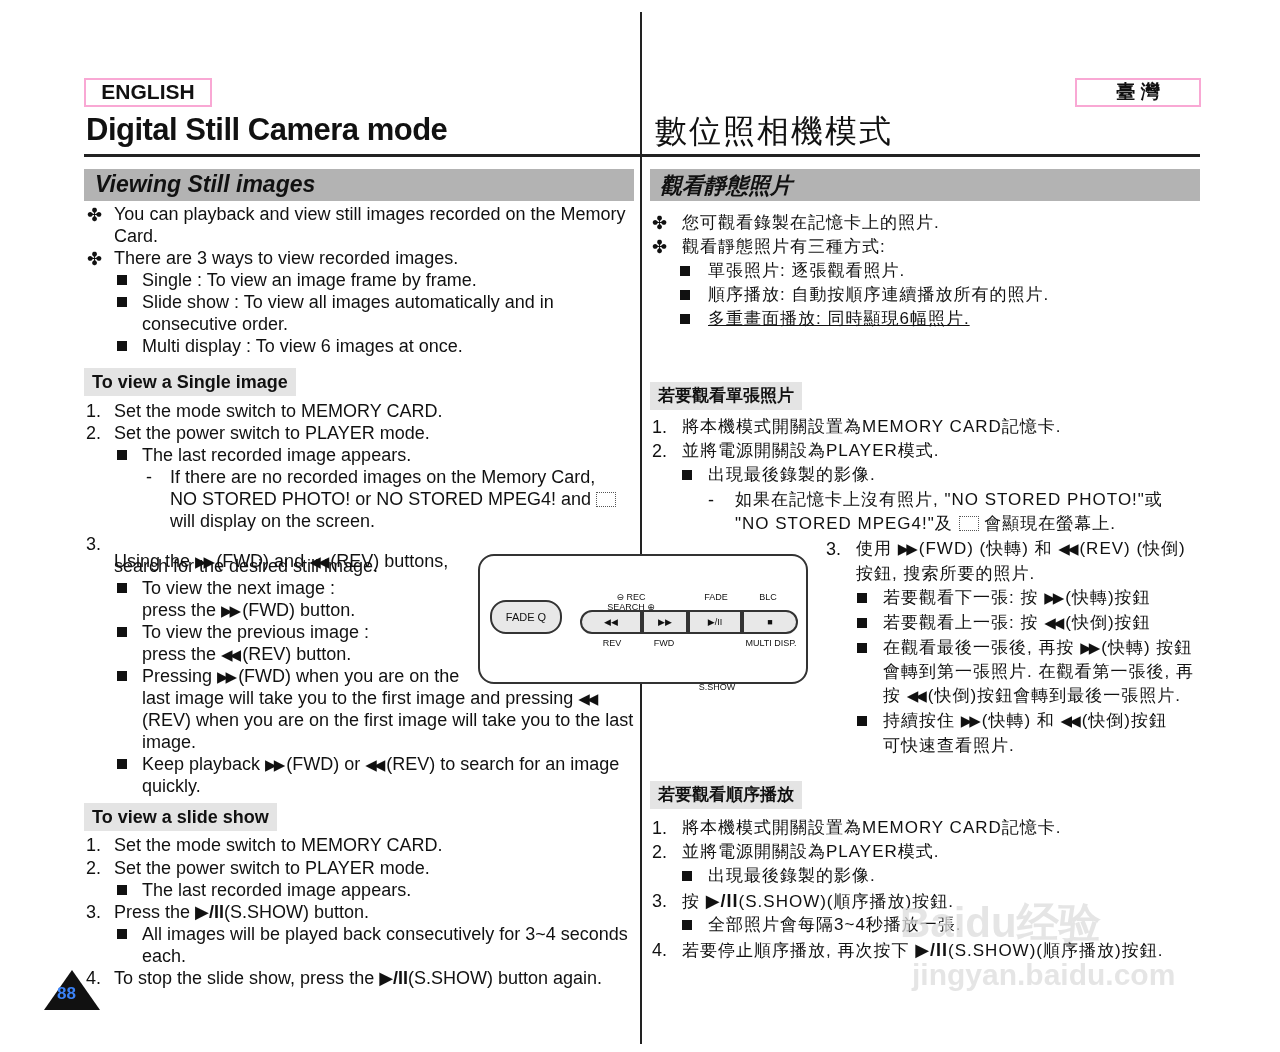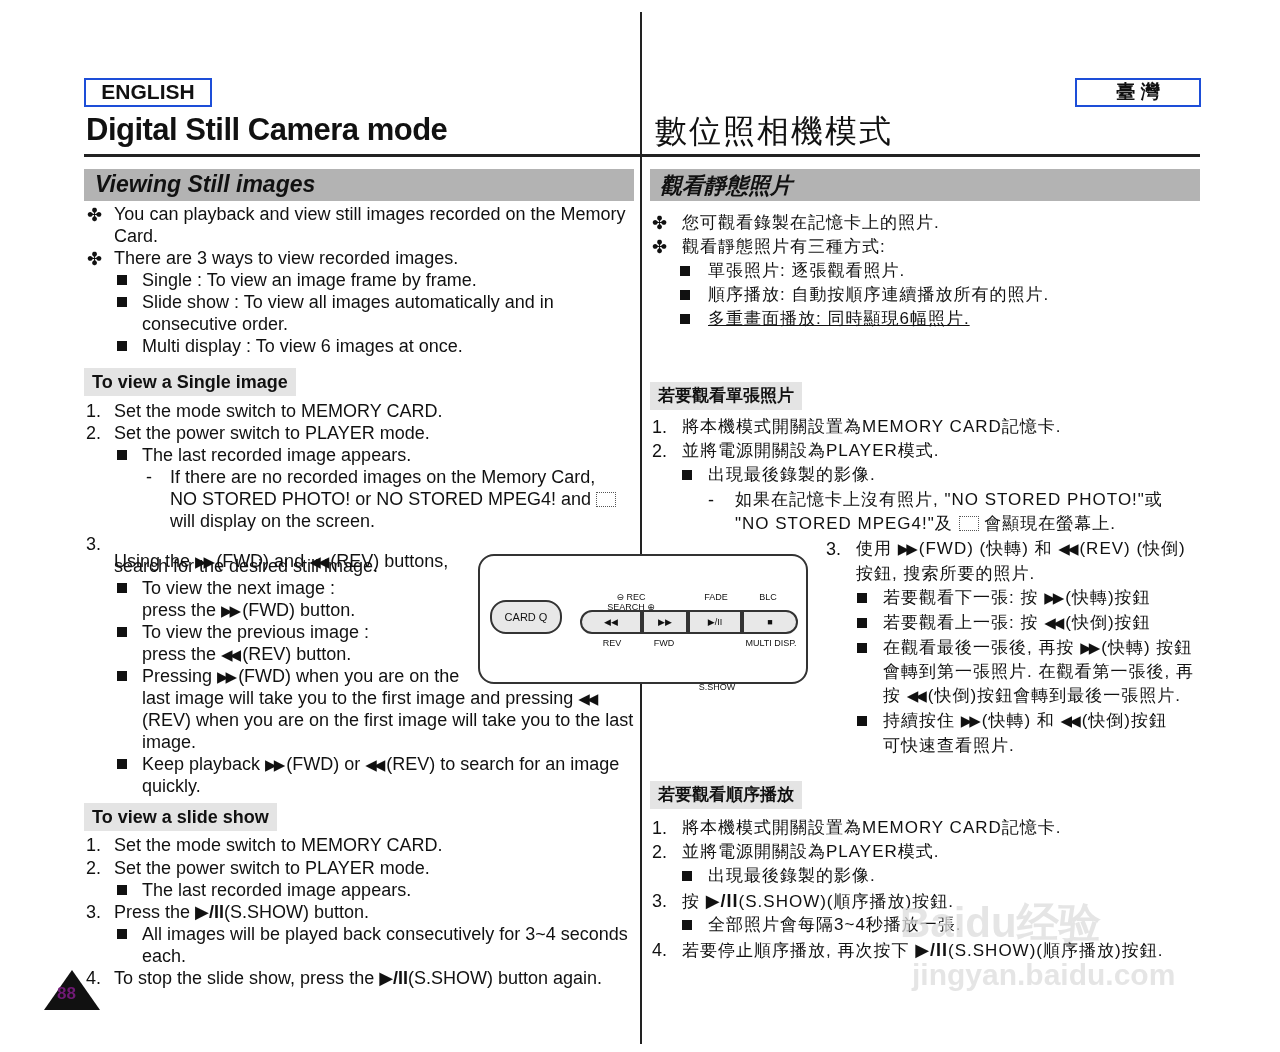--- a/index.html
+++ b/index.html
@@ -1,37 +1,37 @@
 <!DOCTYPE html>
 <html><head>
 <meta charset="utf-8">
 <style>
   html,body{margin:0;padding:0;background:#fff;}
   body{width:1280px;height:1052px;position:relative;overflow:hidden;font-family:"Liberation Sans","DejaVu Sans",sans-serif;color:#111;}
   .abs{position:absolute;}
   .vdiv{position:absolute;left:640px;top:12px;width:2px;height:1032px;background:#222;}
   .hrule{position:absolute;top:154px;height:3px;background:#222;}
-  .lang-box{position:absolute;border:2px solid #1d4ed8;font-weight:bold;font-size:21px;line-height:24px;text-align:center;}
+  .lang-box{position:absolute;border:2px solid #f9a8d4;font-weight:bold;font-size:21px;line-height:24px;text-align:center;}
   .main-title{position:absolute;font-weight:bold;font-size:31px;letter-spacing:-0.5px;}
   .main-title-zh{position:absolute;font-size:32px;letter-spacing:2px;}
   .sec-band{position:absolute;height:32px;background:#b3b3b3;}
   .sec-title{position:absolute;font-family:Liberation Sans, sans-serif;font-style:italic;font-weight:bold;font-size:23px;}
   .sub-band{position:absolute;background:#e4e4e4;font-weight:bold;font-size:18px;padding:0 8px;line-height:28px;}
   .line{position:absolute;font-size:18px;line-height:22px;white-space:nowrap;}
   .zh{font-size:17px;letter-spacing:1px;}
   .bullet-clover{position:absolute;font-size:18px;}
   .sq{display:inline-block;width:10px;height:10px;background:#111;}
   .ff{font-size:15px;letter-spacing:-3px;font-weight:bold;margin-right:4px;}
   .pp{font-weight:bold;font-size:18px;}
   .panel{position:absolute;left:478px;top:554px;width:326px;height:126px;border:2px solid #333;border-radius:16px;background:#fff;}
   .easy-btn{position:absolute;left:10px;top:44px;width:68px;height:30px;border:2px solid #333;border-radius:16px;background:#e8e8e8;font-size:11px;line-height:30px;text-align:center;}
   .pbtn{position:absolute;top:54px;height:20px;border:2px solid #333;background:#e8e8e8;font-size:9px;text-align:center;line-height:20px;}
   .plabel{position:absolute;font-size:9px;text-align:center;}
   .page-num{position:absolute;left:44px;top:970px;width:0;height:0;border-left:28px solid transparent;border-right:28px solid transparent;border-bottom:40px solid #111;}
-  .page-num-text{position:absolute;left:57px;top:984px;color:#701a75;font-weight:bold;font-size:17px;}
+  .page-num-text{position:absolute;left:57px;top:984px;color:#3b82f6;font-weight:bold;font-size:17px;}
   .watermark{position:absolute;color:#ddd;font-weight:bold;opacity:0.75;}
 </style>
 </head>
 <body>
 
 <div class="vdiv"></div>
 <div class="hrule" style="left:84px;width:556px;"></div>
 <div class="hrule" style="left:642px;width:558px;"></div>
 
 <div class="lang-box" style="left:84px;top:78px;width:124px;height:25px;">ENGLISH</div>
@@ -116,21 +116,21 @@
 <div class="line zh" style="left:883px;top:612px;"><span>若要觀看上一張: 按</span> <span class="ff">◀◀</span><span>(快倒)按鈕</span></div>
 <span class="sq abs" style="left:857px;top:643px;"></span>
 <div class="line zh" style="left:883px;top:637px;"><span>在觀看最後一張後, 再按</span> <span class="ff">▶▶</span><span>(快轉) 按鈕</span></div>
 <div class="line zh" style="left:883px;top:661px;">會轉到第一張照片. 在觀看第一張後, 再</div>
 <div class="line zh" style="left:883px;top:685px;"><span>按</span> <span class="ff">◀◀</span><span>(快倒)按鈕會轉到最後一張照片.</span></div>
 <span class="sq abs" style="left:857px;top:716px;"></span>
 <div class="line zh" style="left:883px;top:710px;"><span>持續按住</span> <span class="ff">▶▶</span><span>(快轉) 和</span> <span class="ff">◀◀</span><span>(快倒)按鈕</span></div>
 <div class="line zh" style="left:883px;top:735px;">可快速查看照片.</div>
 
 <div class="panel">
-  <div class="easy-btn">CARD Q</div>
+  <div class="easy-btn">FADE Q</div>
   <div class="plabel" style="left:118px;top:36px;width:66px;">⊖  REC SEARCH  ⊕</div>
   <div class="plabel" style="left:218px;top:36px;width:36px;">FADE</div>
   <div class="plabel" style="left:270px;top:36px;width:36px;">BLC</div>
   <div class="pbtn" style="left:100px;width:58px;border-radius:12px 0 0 12px;">◀◀</div>
   <div class="pbtn" style="left:162px;width:42px;">▶▶</div>
   <div class="pbtn" style="left:208px;width:50px;">▶/II</div>
   <div class="pbtn" style="left:262px;width:52px;border-radius:0 12px 12px 0;">■</div>
   <div class="plabel" style="left:112px;top:82px;width:40px;">REV</div>
   <div class="plabel" style="left:164px;top:82px;width:40px;">FWD</div>
   <div class="plabel" style="left:212px;top:82px;width:50px;margin-top:44px;">S.SHOW</div>

